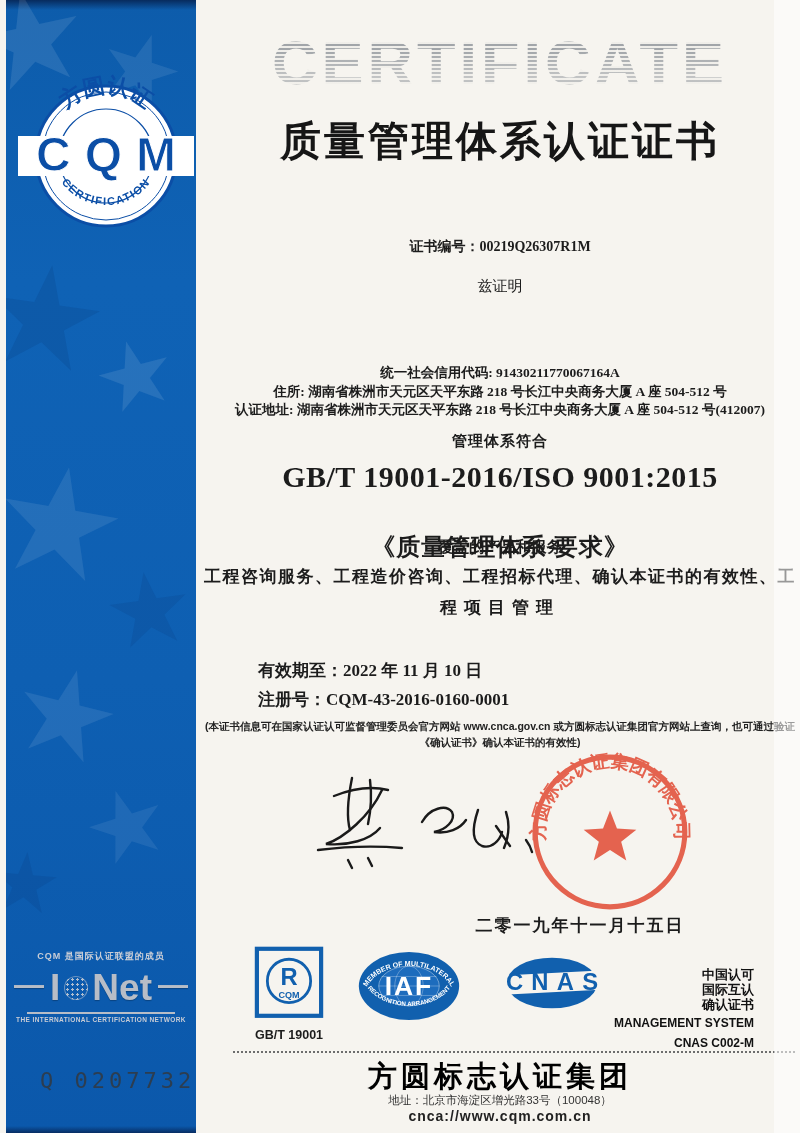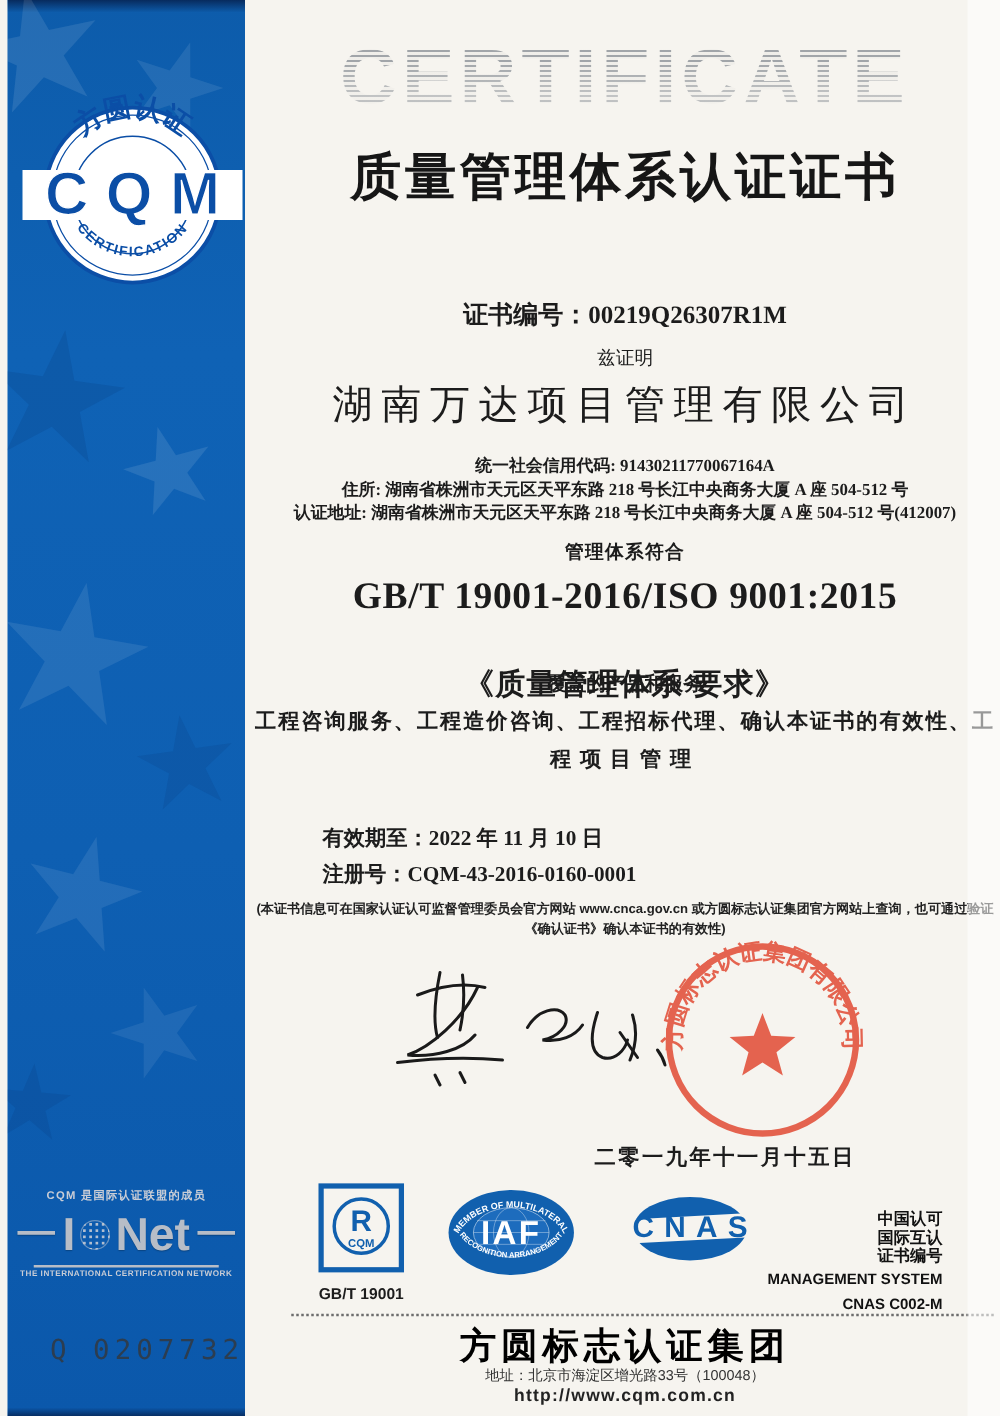--- a/index.html
+++ b/index.html
@@ -36,21 +36,21 @@
   
   .main{position:absolute;left:200px;top:0;width:600px;height:1133px;text-align:center;}
   .ghost{position:absolute;top:26px;left:0;width:100%;text-align:center;
          font-family:"Liberation Sans","DejaVu Sans",sans-serif;font-weight:bold;
          font-size:63px;letter-spacing:4px;color:#a1a5a9;transform:scaleY(.98);}
   .ghost-stripes{position:absolute;top:24px;left:0;width:100%;height:72px;
          background:repeating-linear-gradient(180deg,rgba(246,244,239,0) 0 2px,rgba(246,244,239,.92) 2px 4px),
                     linear-gradient(180deg,rgba(246,244,239,0) 35%,rgba(246,244,239,.4) 75%,rgba(246,244,239,.15) 100%);}
   .title{position:absolute;top:114px;width:100%;font-family:"Liberation Sans","DejaVu Sans",sans-serif;
          font-weight:900;font-size:41px;letter-spacing:3px;color:#161616;}
-  .certno{position:absolute;top:238px;width:100%;font-size:20px;font-weight:bold;}
+  .certno{position:absolute;top:238px;width:100%;font-size:14px;font-weight:bold;}
   .hereby{position:absolute;top:277px;width:100%;font-size:15px;font-weight:normal;}
   .company{position:absolute;top:302px;width:100%;font-size:32px;letter-spacing:7px;font-weight:500;}
   .info1{position:absolute;top:364px;width:100%;font-size:13.5px;font-weight:600;}
   .info2{position:absolute;top:383px;width:100%;font-size:13.5px;font-weight:600;}
   .info3{position:absolute;top:401px;width:100%;font-size:13.5px;font-weight:600;}
   .conform{position:absolute;top:432px;width:100%;font-family:"Liberation Sans","DejaVu Sans",sans-serif;
            font-size:15px;font-weight:bold;letter-spacing:1px;}
   .standard{position:absolute;top:460px;width:100%;font-size:30px;font-weight:bold;letter-spacing:.5px;}
   .standard-cn{position:absolute;top:495px;width:100%;font-family:"Liberation Sans","DejaVu Sans",sans-serif;
            font-size:24px;font-weight:bold;letter-spacing:1px;margin-top:36px;}
@@ -140,21 +140,20 @@
 
   <div class="main">
     <div class="ghost">CERTIFICATE</div>
     <div class="ghost-stripes"></div>
 
     <div class="title">质量管理体系认证证书</div>
 
     <div class="certno"><span>证书编号：</span><span>00219Q26307R1M</span></div>
 
     <div class="hereby">兹证明</div>
-    <div class="company">湖南万达项目管理有限公司</div>
     <div class="info1">统一社会信用代码: 91430211770067164A</div>
     <div class="info2">住所: 湖南省株洲市天元区天平东路 218 号长江中央商务大厦 A 座 504-512 号</div>
     <div class="info3">认证地址: 湖南省株洲市天元区天平东路 218 号长江中央商务大厦 A 座 504-512 号(412007)</div>
 
     <div class="conform">管理体系符合</div>
     <div class="standard">GB/T 19001-2016/ISO 9001:2015</div>
     <div class="standard-cn">《质量管理体系 要求》</div>
     <div class="scope-label">覆盖的产品和服务</div>
     <div class="scope1">工程咨询服务、工程造价咨询、工程招标代理、确认本证书的有效性、工</div>
     <div class="scope2">程项目管理</div>
@@ -221,25 +220,25 @@
 
     <svg class="cnas-mark" width="96" height="58" viewBox="0 0 250 144">
       <ellipse cx="125" cy="72" rx="118" ry="66" fill="#1160ae"></ellipse>
       <rect x="-4" y="46" width="258" height="50" fill="#f6f4ef" transform="rotate(-3 125 72)"></rect>
       <text x="125" y="90" text-anchor="middle" font-family="Liberation Sans, DejaVu Sans, sans-serif" font-size="62" font-weight="bold" fill="#1160ae" textLength="240">CNAS</text>
     </svg>
 
     <div class="cnas-text">
       <div class="cn">中国认可</div>
       <div class="cn">国际互认</div>
-      <div class="cn">证书编号</div>
+      <div class="cn">确认证书</div>
       <div class="en">MANAGEMENT SYSTEM</div>
       <div class="en">CNAS C002-M</div>
     </div>
 
     <div class="footer-divider"></div>
     <div class="footer-org">方圆标志认证集团</div>
     <div class="footer-addr">地址：北京市海淀区增光路33号（100048）</div>
-    <div class="footer-url">http://www.cqm.com.cn</div>
+    <div class="footer-url">cnca://www.cqm.com.cn</div>
   </div>
 
   <div class="scan-edge"></div>
 </div>
 
 </body></html>

